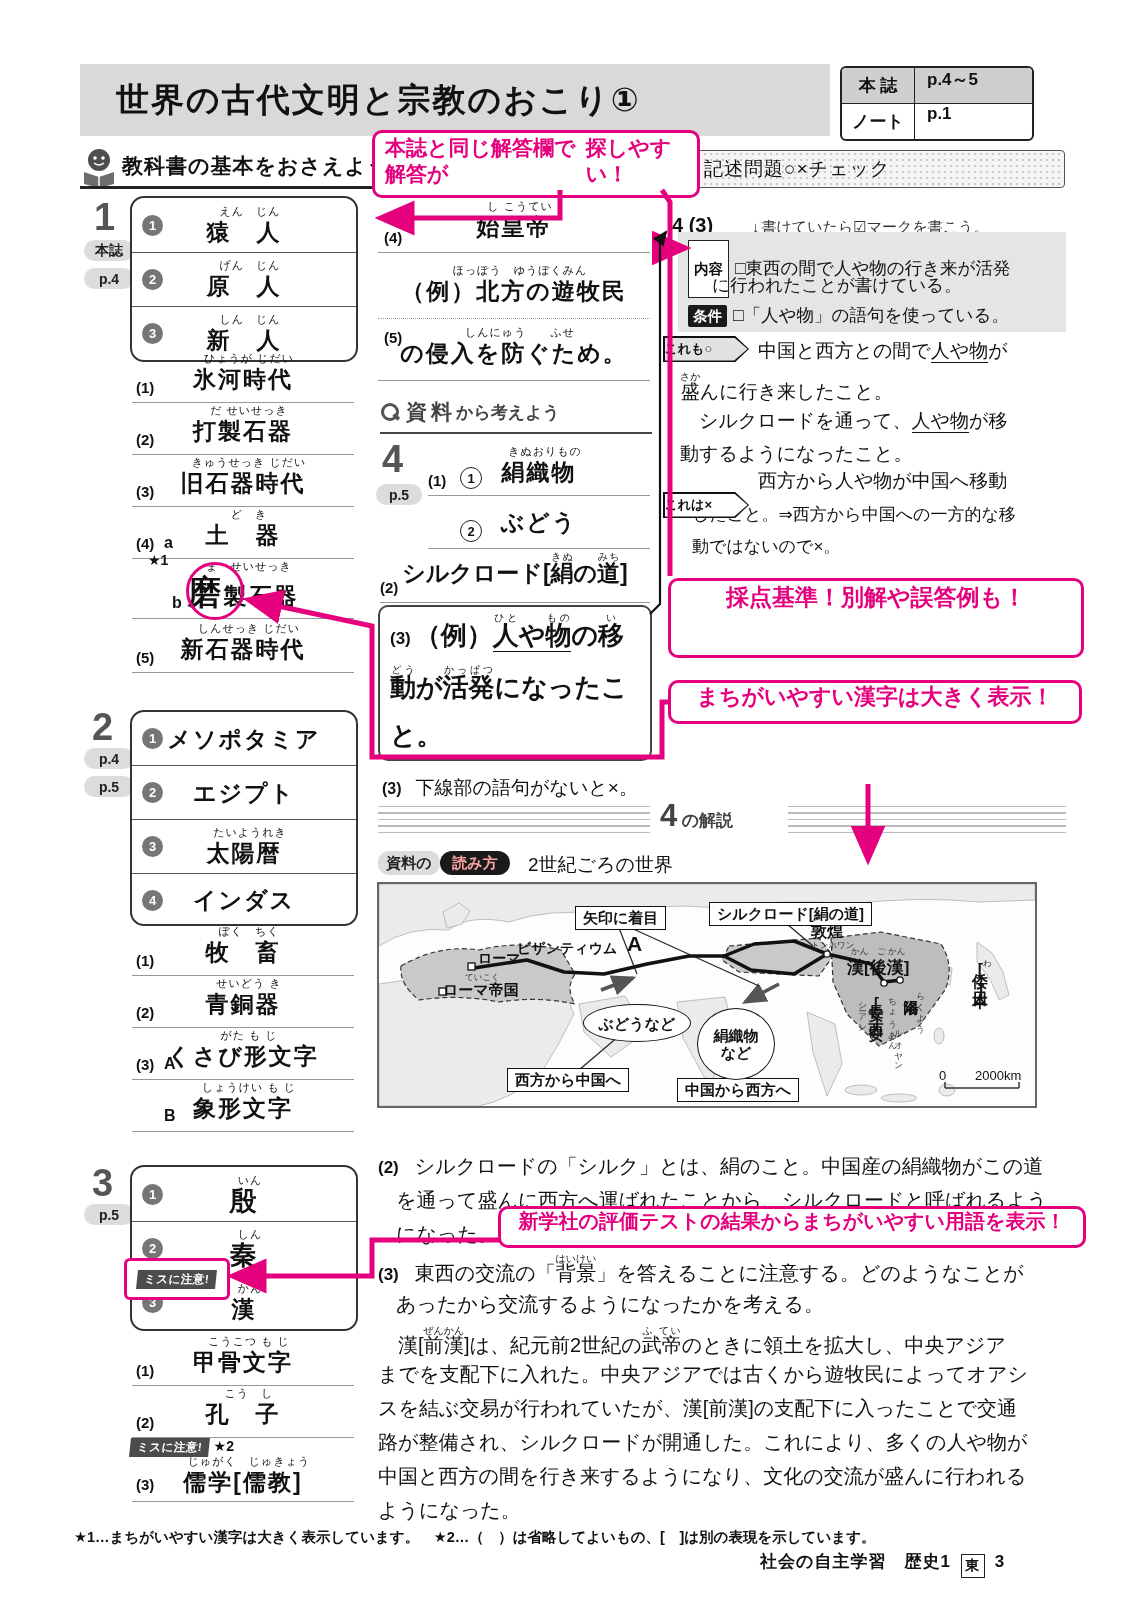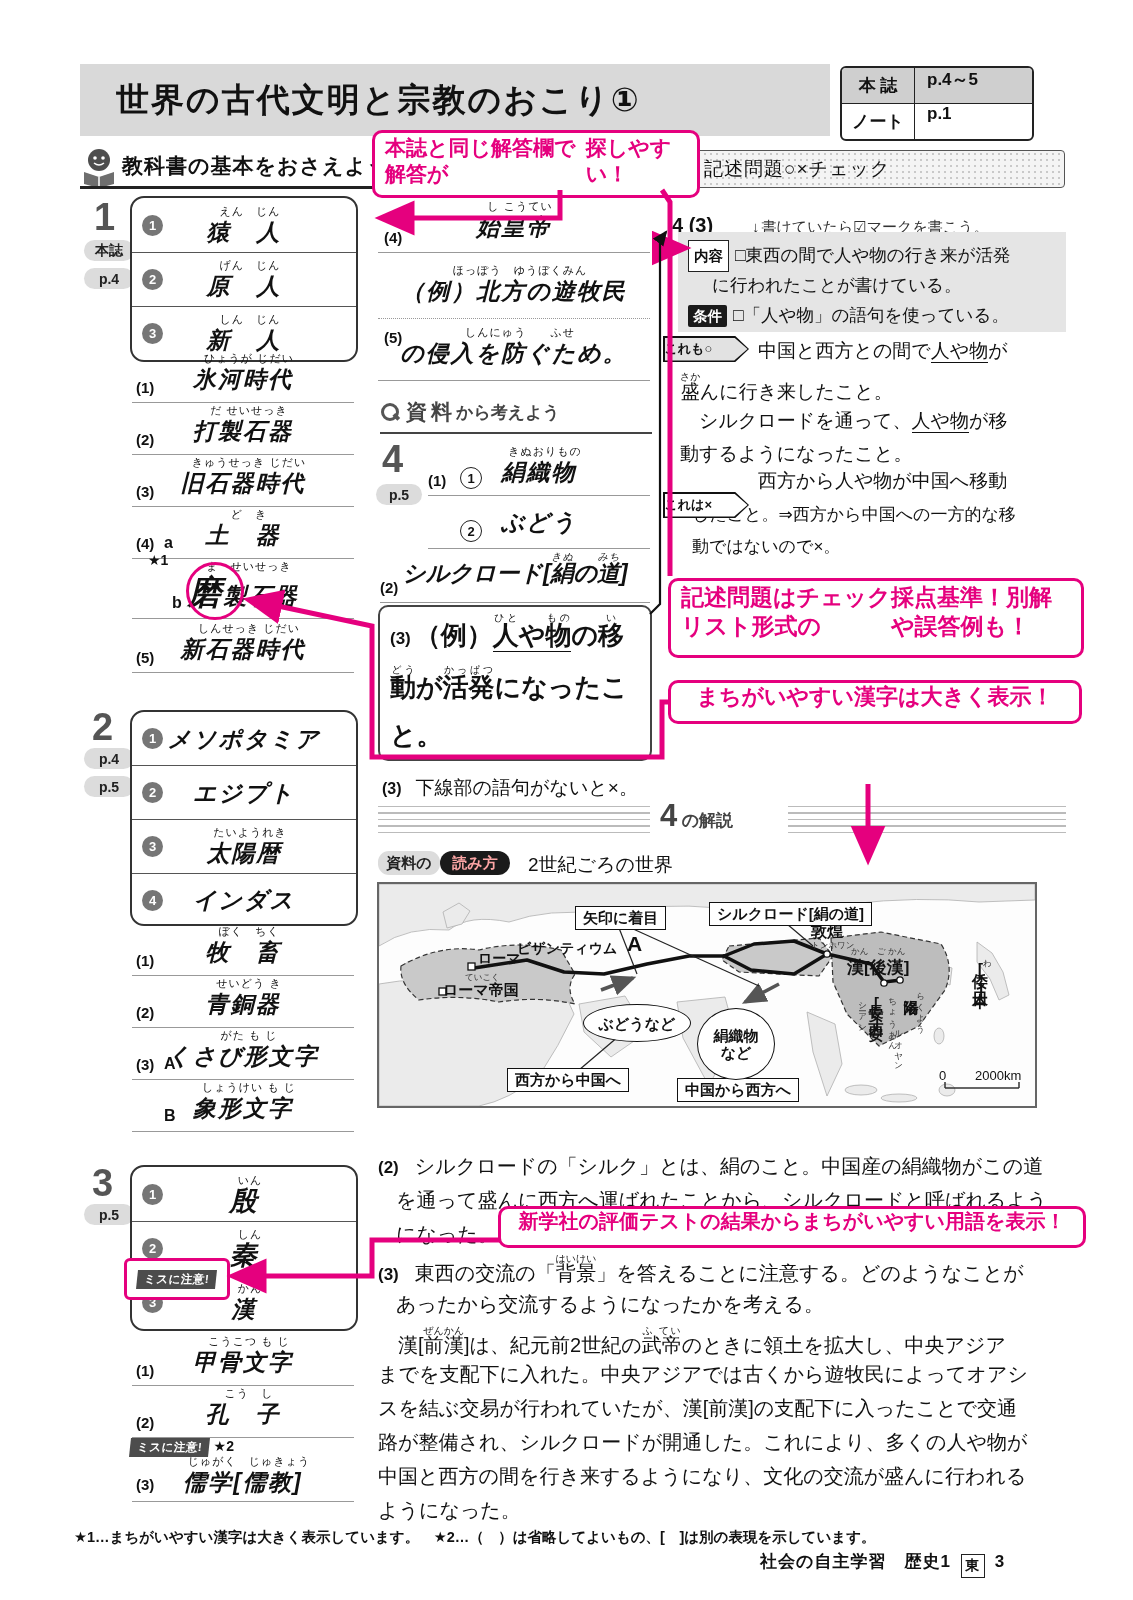--- a/index.html
+++ b/index.html
@@ -27,37 +27,37 @@
   
   .ansbox{border:2px solid #333;border-radius:14px;background:#fff;}
   .boxrow{position:relative;display:flex;align-items:center;border-top:1.5px solid #555;}
   .boxrow:first-child{border-top:none;}
   .cnum{position:absolute;left:10px;width:21px;height:21px;border-radius:50%;background:#767676;color:#fff;
         font-size:13px;font-weight:bold;display:flex;align-items:center;justify-content:center;}
   .onum{display:inline-flex;width:20px;height:20px;border-radius:50%;border:1.5px solid #222;color:#111;
         font-size:13px;font-weight:bold;align-items:center;justify-content:center;margin-right:8px;}
   .boxmid{flex:1;text-align:center;}
   .furi{font-size:11px;line-height:13px;letter-spacing:1px;color:#111;padding-left:12px;}
-  .atxt{font-size:23px;font-weight:bold;line-height:28px;letter-spacing:2px;font-style:italic;}
+  .atxt{font-size:23px;font-weight:bold;line-height:28px;letter-spacing:2px;}
   .arow{position:absolute;text-align:center;border-bottom:1.5px solid #999;}
   .arow .lbl{position:absolute;left:4px;bottom:6px;font-size:15px;font-weight:bold;}
   .arow .sub{position:absolute;left:32px;bottom:6px;font-size:16px;font-weight:bold;}
   .pill{border-radius:11px;background:#dcdcdc;color:#222;font-size:14px;font-weight:bold;
         display:flex;align-items:center;justify-content:center;}
   .bignum{font-size:38px;font-weight:bold;color:#555;}
   
   .misbadge{background:#4c4c4c;color:#fff;font-size:11.5px;font-weight:bold;padding:2px 7px;
             transform:skewX(-6deg);display:inline-block;letter-spacing:0.5px;}
   .pinkframe{border:3px solid #e5007e;border-radius:6px;}
   .tagarrow{position:relative;height:26px;z-index:2;}
   .tagarrow .outer{position:absolute;inset:0;background:#111;clip-path:polygon(0 0,84% 0,100% 50%,84% 100%,0 100%);}
   .tagarrow .inner{position:absolute;inset:1.5px;clip-path:polygon(0 0,84% 0,100% 50%,84% 100%,0 100%);
                    display:flex;align-items:center;justify-content:flex-start;padding-left:0;font-size:13px;font-weight:bold;box-sizing:border-box;}
   .naiyobadge{display:inline-block;border:1.5px solid #222;background:#fff;font-size:14.5px;font-weight:bold;
-              padding:4px 5px;margin-right:6px;line-height:22px;}
+              padding:17px 5px;margin-right:6px;line-height:22px;}
   .jokenbadge{display:inline-block;background:#1a1a1a;color:#fff;font-size:14.5px;font-weight:bold;
               padding:0 5px;margin-right:6px;line-height:22px;border-radius:2px;}
   .graychk{left:678px;top:232px;width:388px;height:100px;background:#e5e5e5;}
   .rl{position:absolute;font-size:19px;line-height:26px;color:#111;}
   .rl ruby rt, .rich ruby rt{font-size:10px;color:#111;font-weight:normal;letter-spacing:0;}
   .u{border-bottom:1.6px solid #111;padding-bottom:1px;}
   
   .midrow{position:absolute;left:378px;width:272px;text-align:center;border-bottom:1.5px solid #999;}
   .midrow .lbl{position:absolute;left:6px;bottom:6px;font-size:15px;font-weight:bold;}
   .ansbox3{left:378px;top:605px;width:274px;height:156px;border:2px solid #444;border-radius:10px;background:#fff;
@@ -474,21 +474,20 @@
 
   <div class="abs tagarrow" style="left:663px;top:466px;width:86px;">
     <span class="outer"></span>
       <span class="inner" style="background:#fff;">これは×</span>
   </div>
   <div class="rl rich" style="left:758px;top:468px;width:312px;"><span>西方から人や物が中国へ移動</span></div>
   <div class="rl rich" style="left:692px;top:502px;width:380px;font-size:17px;"><span>したこと。⇒西方から中国への一方的な移</span></div>
   <div class="rl rich" style="left:692px;top:534px;width:380px;font-size:17px;"><span>動ではないので×。</span></div>
 
   <div class="abs callout" style="left:668px;top:578px;width:390px;height:70px;padding:2px 10px;font-size:23px;">
-    <div>記述問題はチェックリスト形式の</div>
     <div>採点基準！別解や誤答例も！</div>
   </div>
   <div class="abs callout" style="left:668px;top:680px;width:392px;height:38px;padding:0 8px;font-size:22px;">
     <div>まちがいやすい漢字は大きく表示！</div>
   </div>
 
   <div class="eln" style="top:1152px;"><span class="plbl">(2)</span><span>シルクロードの「シルク」とは、絹のこと。中国産の絹織物がこの道</span></div>
   <div class="eln" style="top:1186px;padding-left:18px;">を通って盛んに西方へ運ばれたことから、シルクロードと呼ばれるよう</div>
   <div class="eln" style="top:1220px;padding-left:18px;">になった。</div>
   <div class="eln rich" style="top:1254px;"><span class="plbl">(3)</span><span><span>東西の交流の「</span><ruby>背景<rt>はいけい</rt></ruby><span>」を答えることに注意する。どのようなことが</span></span></div>

